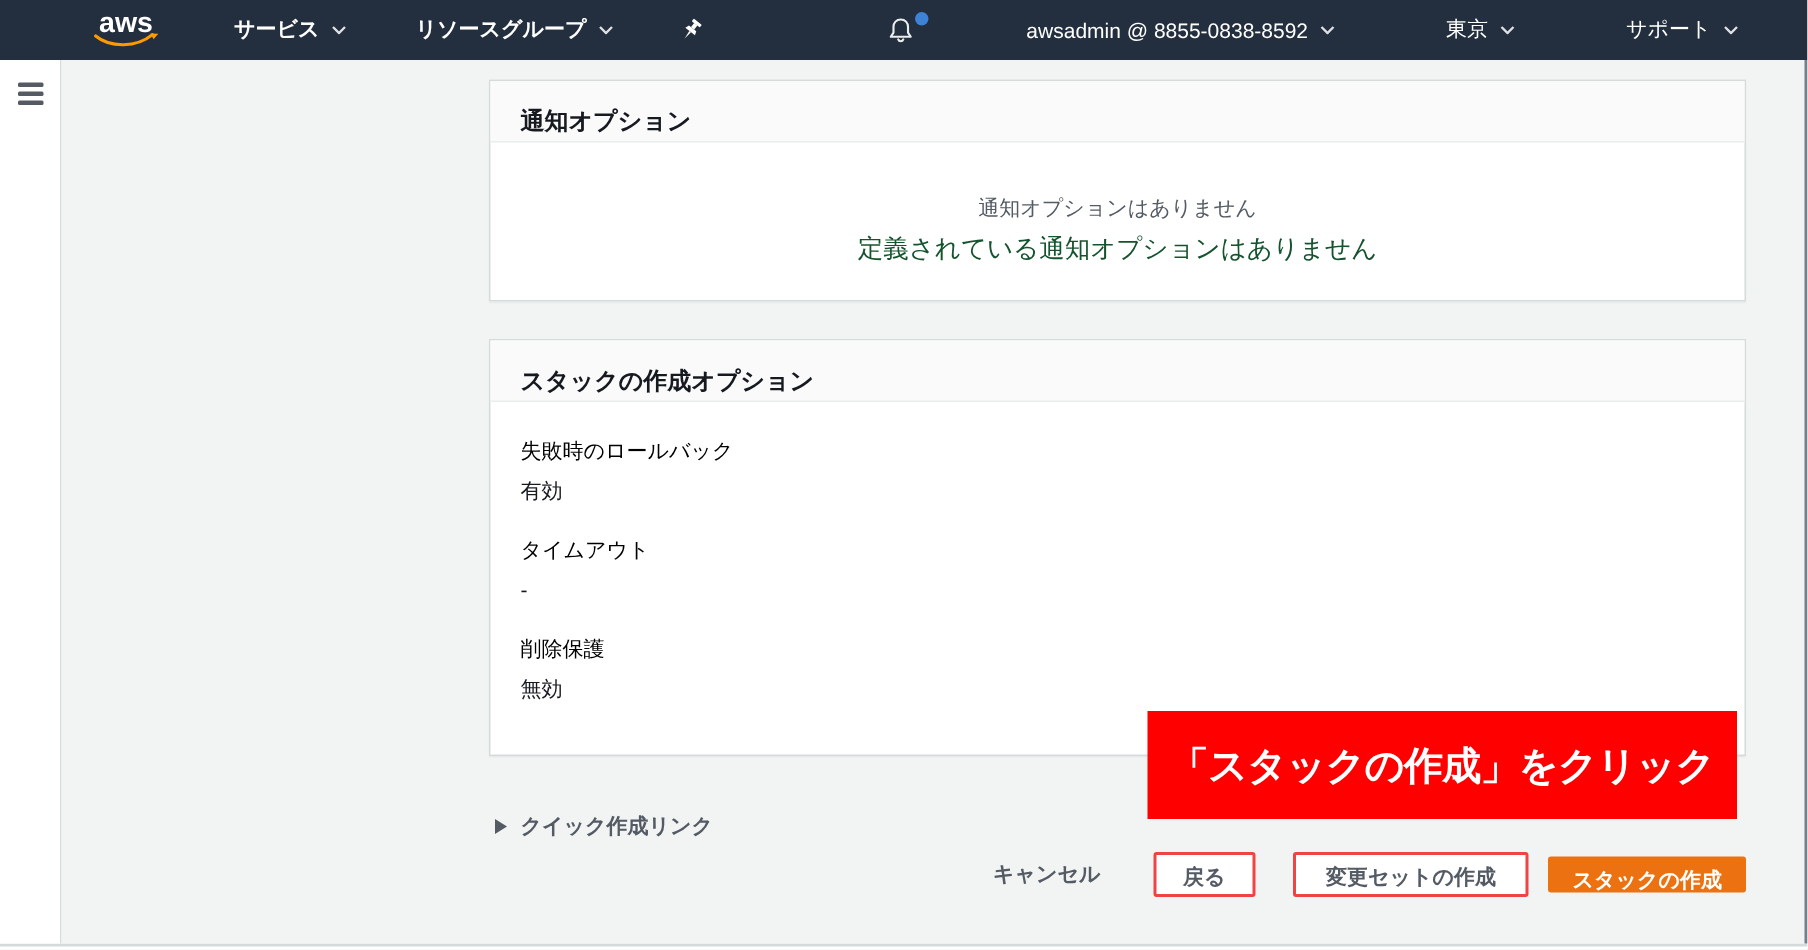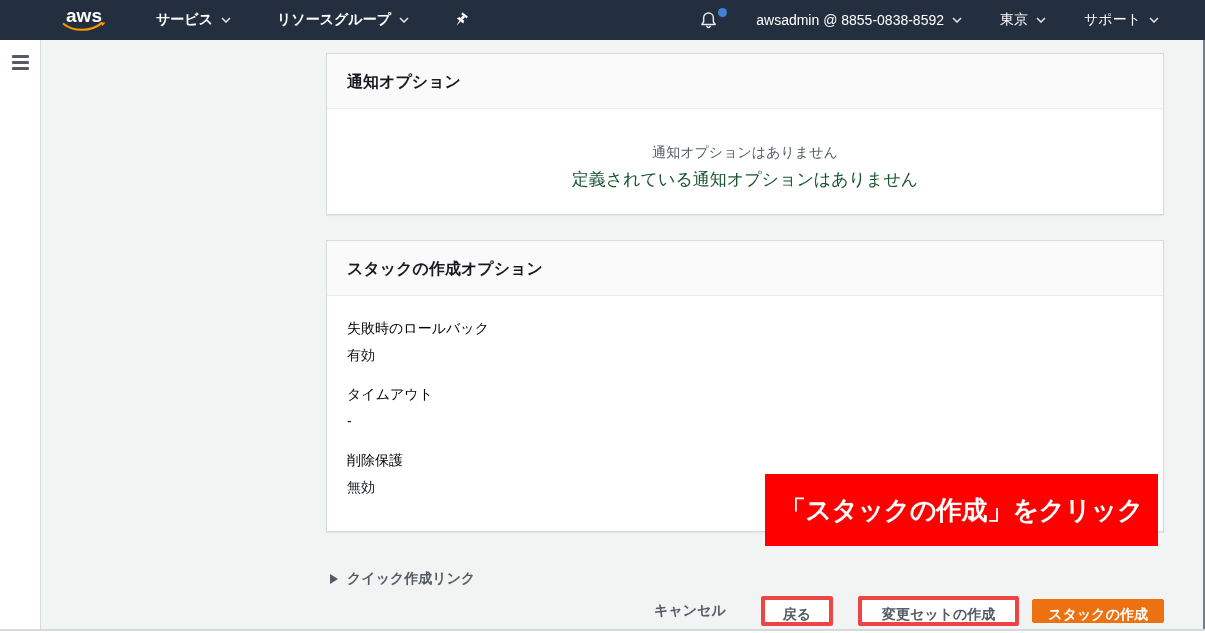--- a/index.html
+++ b/index.html
@@ -16,41 +16,41 @@
   .aws-logo svg { display:block; margin-top:-2px; }
   .nav-item { display:flex; align-items:center; gap:8px; cursor:pointer; color:#fff; }
   .nav-item .lbl { font-weight:700; }
   .nav-right .lbl { font-weight:400; }
   .chev { width:10px; height:6px; opacity:.85; }
   .pin-icon { margin-left:44px; cursor:pointer; display:flex; }
   .pin-icon svg { transform:rotate(38deg); }
   .nav-left { display:flex; align-items:center; }
   .nav-left .nav-item.services { margin-left:50px; }
   .nav-left .nav-item.resources { margin-left:46px; }
-  .nav-right { margin-left:auto; display:flex; align-items:center; margin-right:46px; }
+  .nav-right { margin-left:auto; display:flex; align-items:center; margin-right:46px;gap:36px; }
   .bell-wrap { position:relative; margin-right:38px; cursor:pointer; display:flex; }
   .bell-dot { position:absolute; top:-2px; right:-9px; width:9px; height:9px; border-radius:50%; background:#3e82d6; }
   .nav-right .nav-item { margin-left:38px; }
   .nav-right .nav-item.account { margin-left:0; }
 
   
   .body-row { display:flex; height:591px; position:relative; border-bottom:2px solid #d5dbdb; }
   .sidebar { width:41px; background:#fff; border-right:1px solid #d5dbdb; }
   .hamburger { margin:15px 0 0 12px; cursor:pointer; }
   .hamburger div { width:17px; height:2.5px; background:#545b64; margin-bottom:3.5px; border-radius:1px; }
   .main { flex:1; background:#f2f3f3; position:relative; }
   .right-edge { position:absolute; top:0; right:0; width:2px; height:100%; background:#767f89; }
 
   .content { width:838px; margin-left:285px; }
 
   
   .card { background:#fff; border:1px solid #d5dbdb; box-shadow:0 1px 1px rgba(0,0,0,.05); }
   .card-1 { margin-top:13px; }
   .card-2 { margin-top:25px; }
-  .card-header { background:#fafafa; border-bottom:1px solid #eaeded; padding:17px 20px 15px; }
+  .card-header { background:#fafafa; border-bottom:1px solid #eaeded; padding:17px 20px 1px; }
   .card-title { font-size:16px; font-weight:700; color:#16191f; line-height:22px; }
   .empty-body { padding:33px 0 25px; text-align:center; }
   .empty-title { font-size:14px; color:#545b64; line-height:20px; margin-bottom:9px; }
   .empty-desc { font-size:17px; color:#14532d; line-height:18px; }
 
   .fields-body { padding:22px 20px 34px; }
   .field { margin-bottom:19px; }
   .field:last-child { margin-bottom:0; }
   .field-label { font-size:14px; color:#000000; line-height:20px; }
   .field-value { font-size:14px; color:#16191f; line-height:20px; margin-top:7px; }
@@ -63,21 +63,21 @@
   }
 
   
   .quick-link { margin-top:38px; display:flex; align-items:center; gap:9px; padding-left:4px; cursor:pointer; width:fit-content; }
   .tri-right { width:0; height:0; border-left:8px solid #545b64; border-top:5px solid transparent; border-bottom:5px solid transparent; }
   .quick-link .lbl { font-size:14px; font-weight:700; color:#545b64; }
 
   .footer-bar { display:flex; align-items:center; justify-content:flex-end; margin-top:8px; }
   .link-btn { font-size:14px; font-weight:700; color:#545b64; cursor:pointer; margin-right:35px; }
   .btn {
-    height:30px; background:#fff; border:4px solid #ef4444; border-radius:2px;
+    height:30px; background:#fff; border:2px solid #ef4444; border-radius:2px;
     color:#545b64; font-size:14px; font-weight:700; font-family:inherit;
     padding:0 18px; cursor:pointer; line-height:28px;
   }
   .btn-back { margin-right:25px; }
   .btn-changeset { margin-right:13px; padding:0 20px; }
   .btn-primary {
     height:24px; background:#ec7211; border:1px solid #ec7211; color:#fff; padding:0 15px;
   }
 </style>
 </head>

